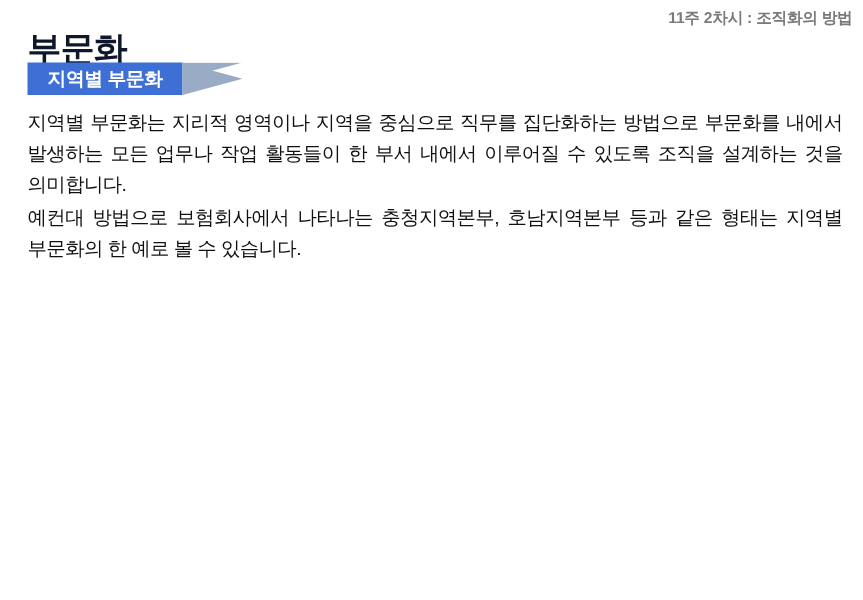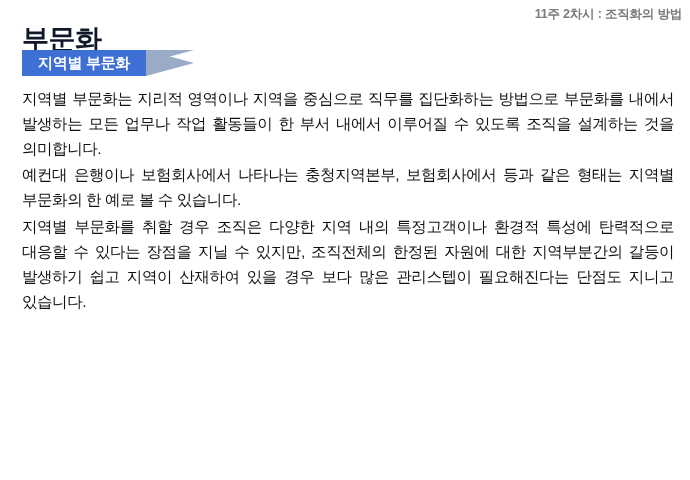--- a/index.html
+++ b/index.html
@@ -130,17 +130,16 @@
 
   <h1 class="page-title">부문화</h1>
 
   <div class="banner-wrap">
     <div class="banner">지역별 부문화</div>
     <div class="banner-tail"></div>
   </div>
 
   <div class="body-block">
     <p class="para">지역별 부문화는 지리적 영역이나 지역을 중심으로 직무를 집단화하는 방법으로 부문화를 내에서 발생하는 모든 업무나 작업 활동들이 한 부서 내에서 이루어질 수 있도록 조직을 설계하는 것을 의미합니다.</p>
-    <p class="para">예컨대 은행이나 보험회사에서 나타나는 충청지역본부, 보험회사에서 등과 같은 형태는 지역별 부문화의 한 예로 볼 수 있습니다.</p>
-    <p class="para">지역별 부문화를 취할 경우 조직은 다양한 지역 내의 특정고객이나 환경적 특성에 탄력적으로 대응할 수 있다는 장점을 지닐 수 있지만, 조직전체의 한정된 자원에 대한 지역부분간의 갈등이 발생하기 쉽고 지역이 산재하여 있을 경우 보다 많은 관리스텝이 필요해진다는 단점도 지니고 있습니다.</p>
+    <p class="para">예컨대 방법으로 보험회사에서 나타나는 충청지역본부, 호남지역본부 등과 같은 형태는 지역별 부문화의 한 예로 볼 수 있습니다.</p>
   </div>
 
 </div>
 
 </body></html>

